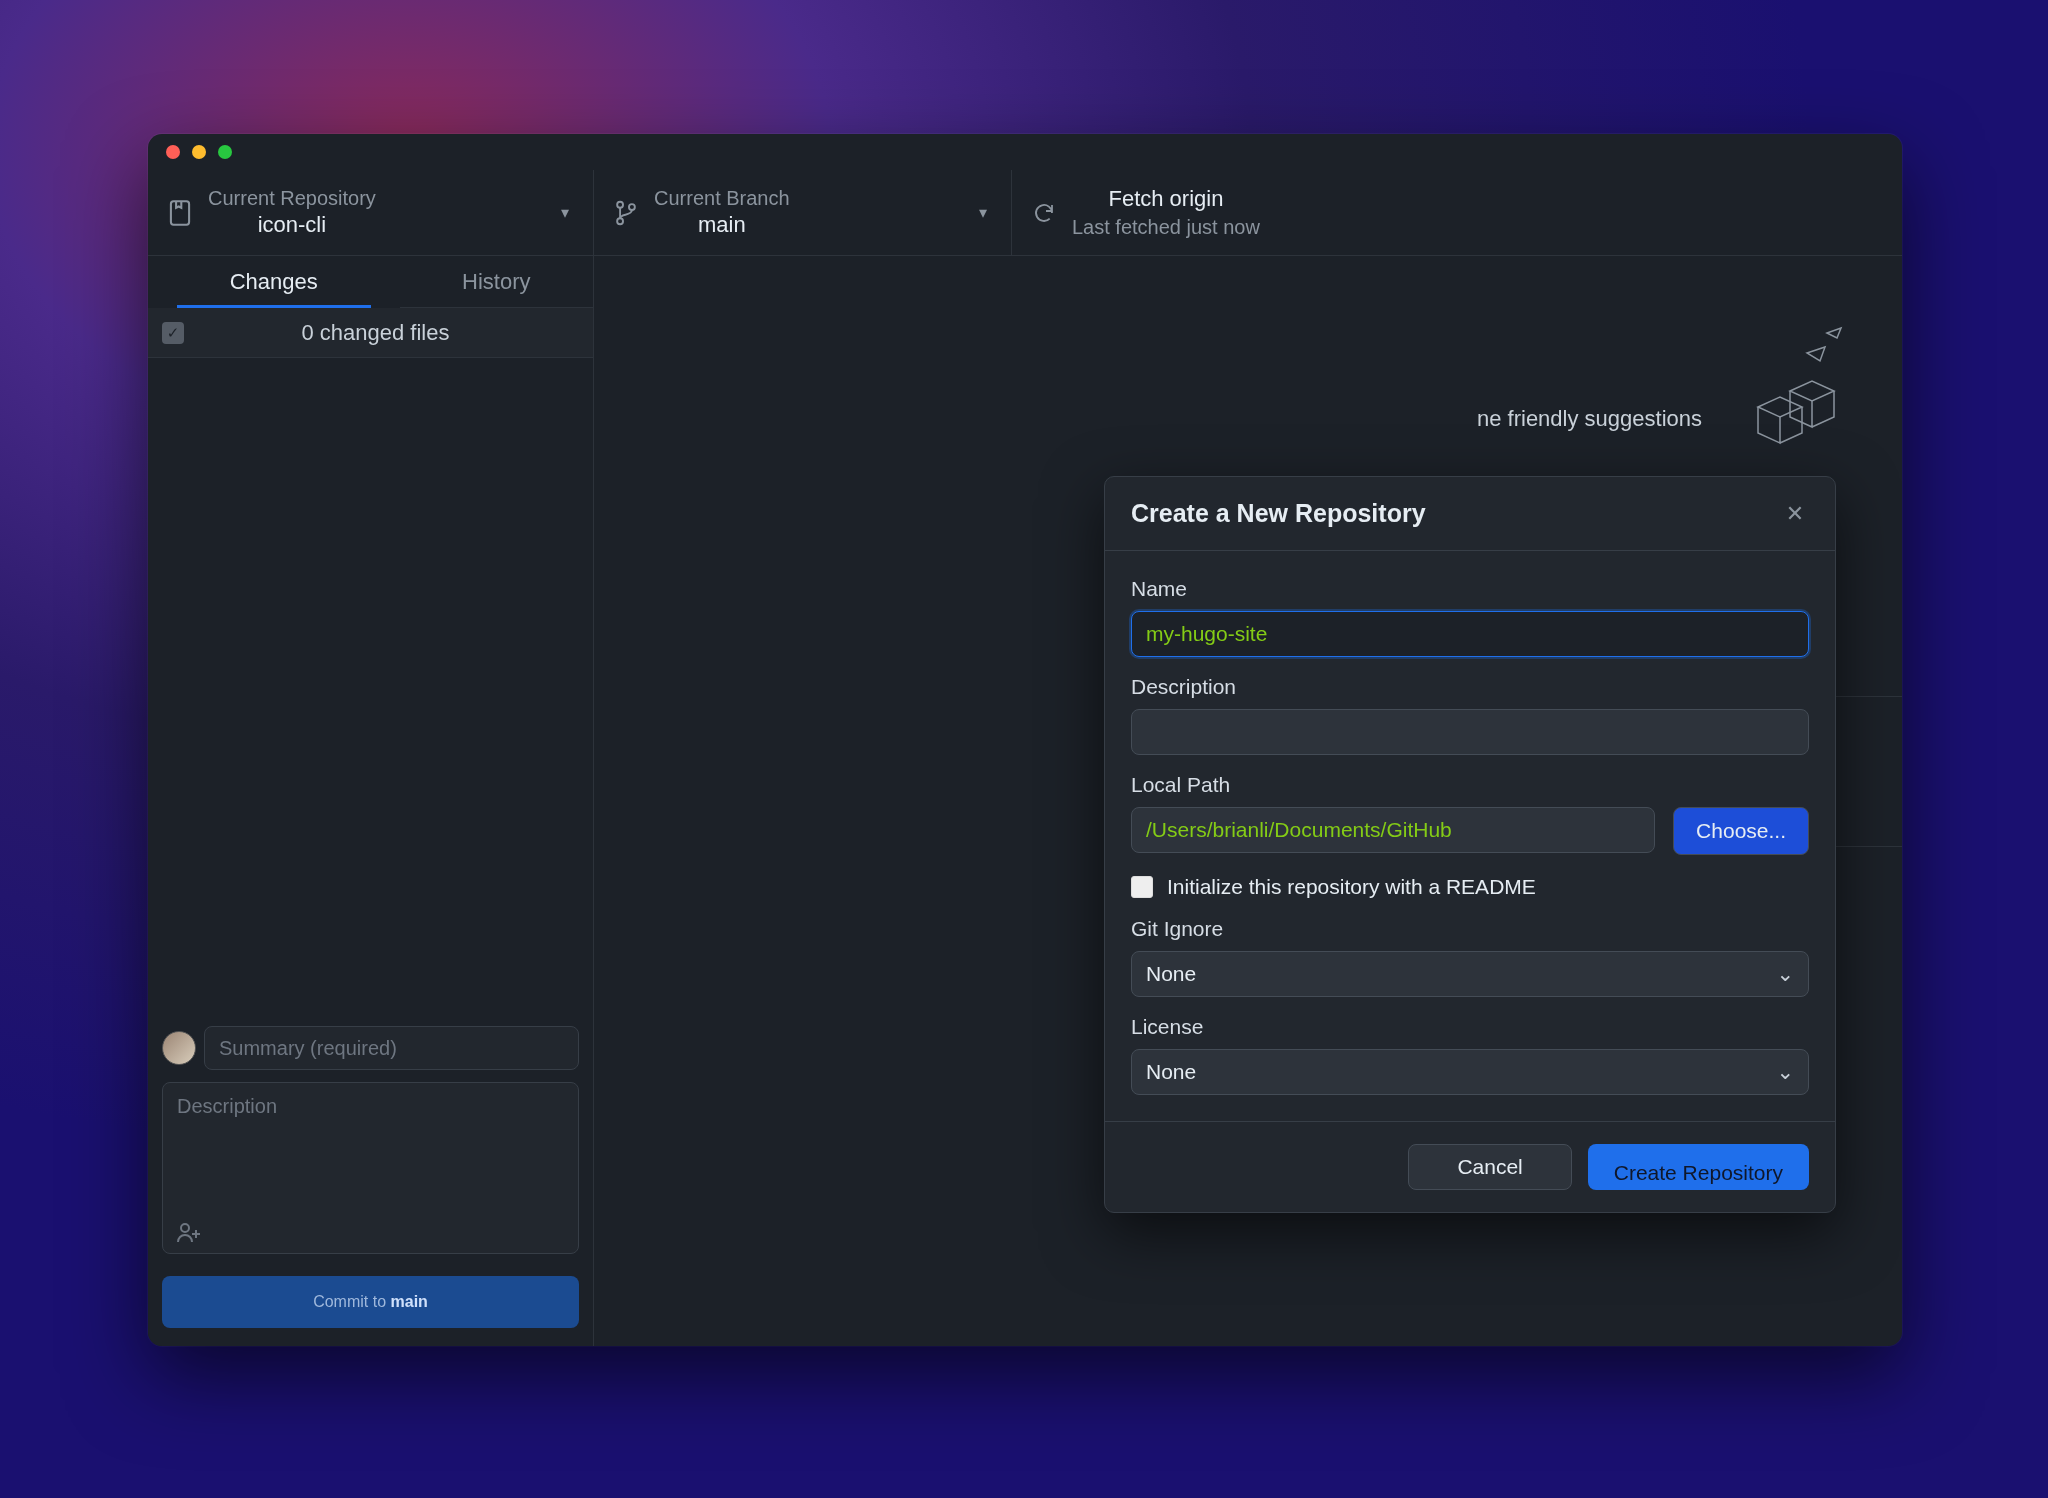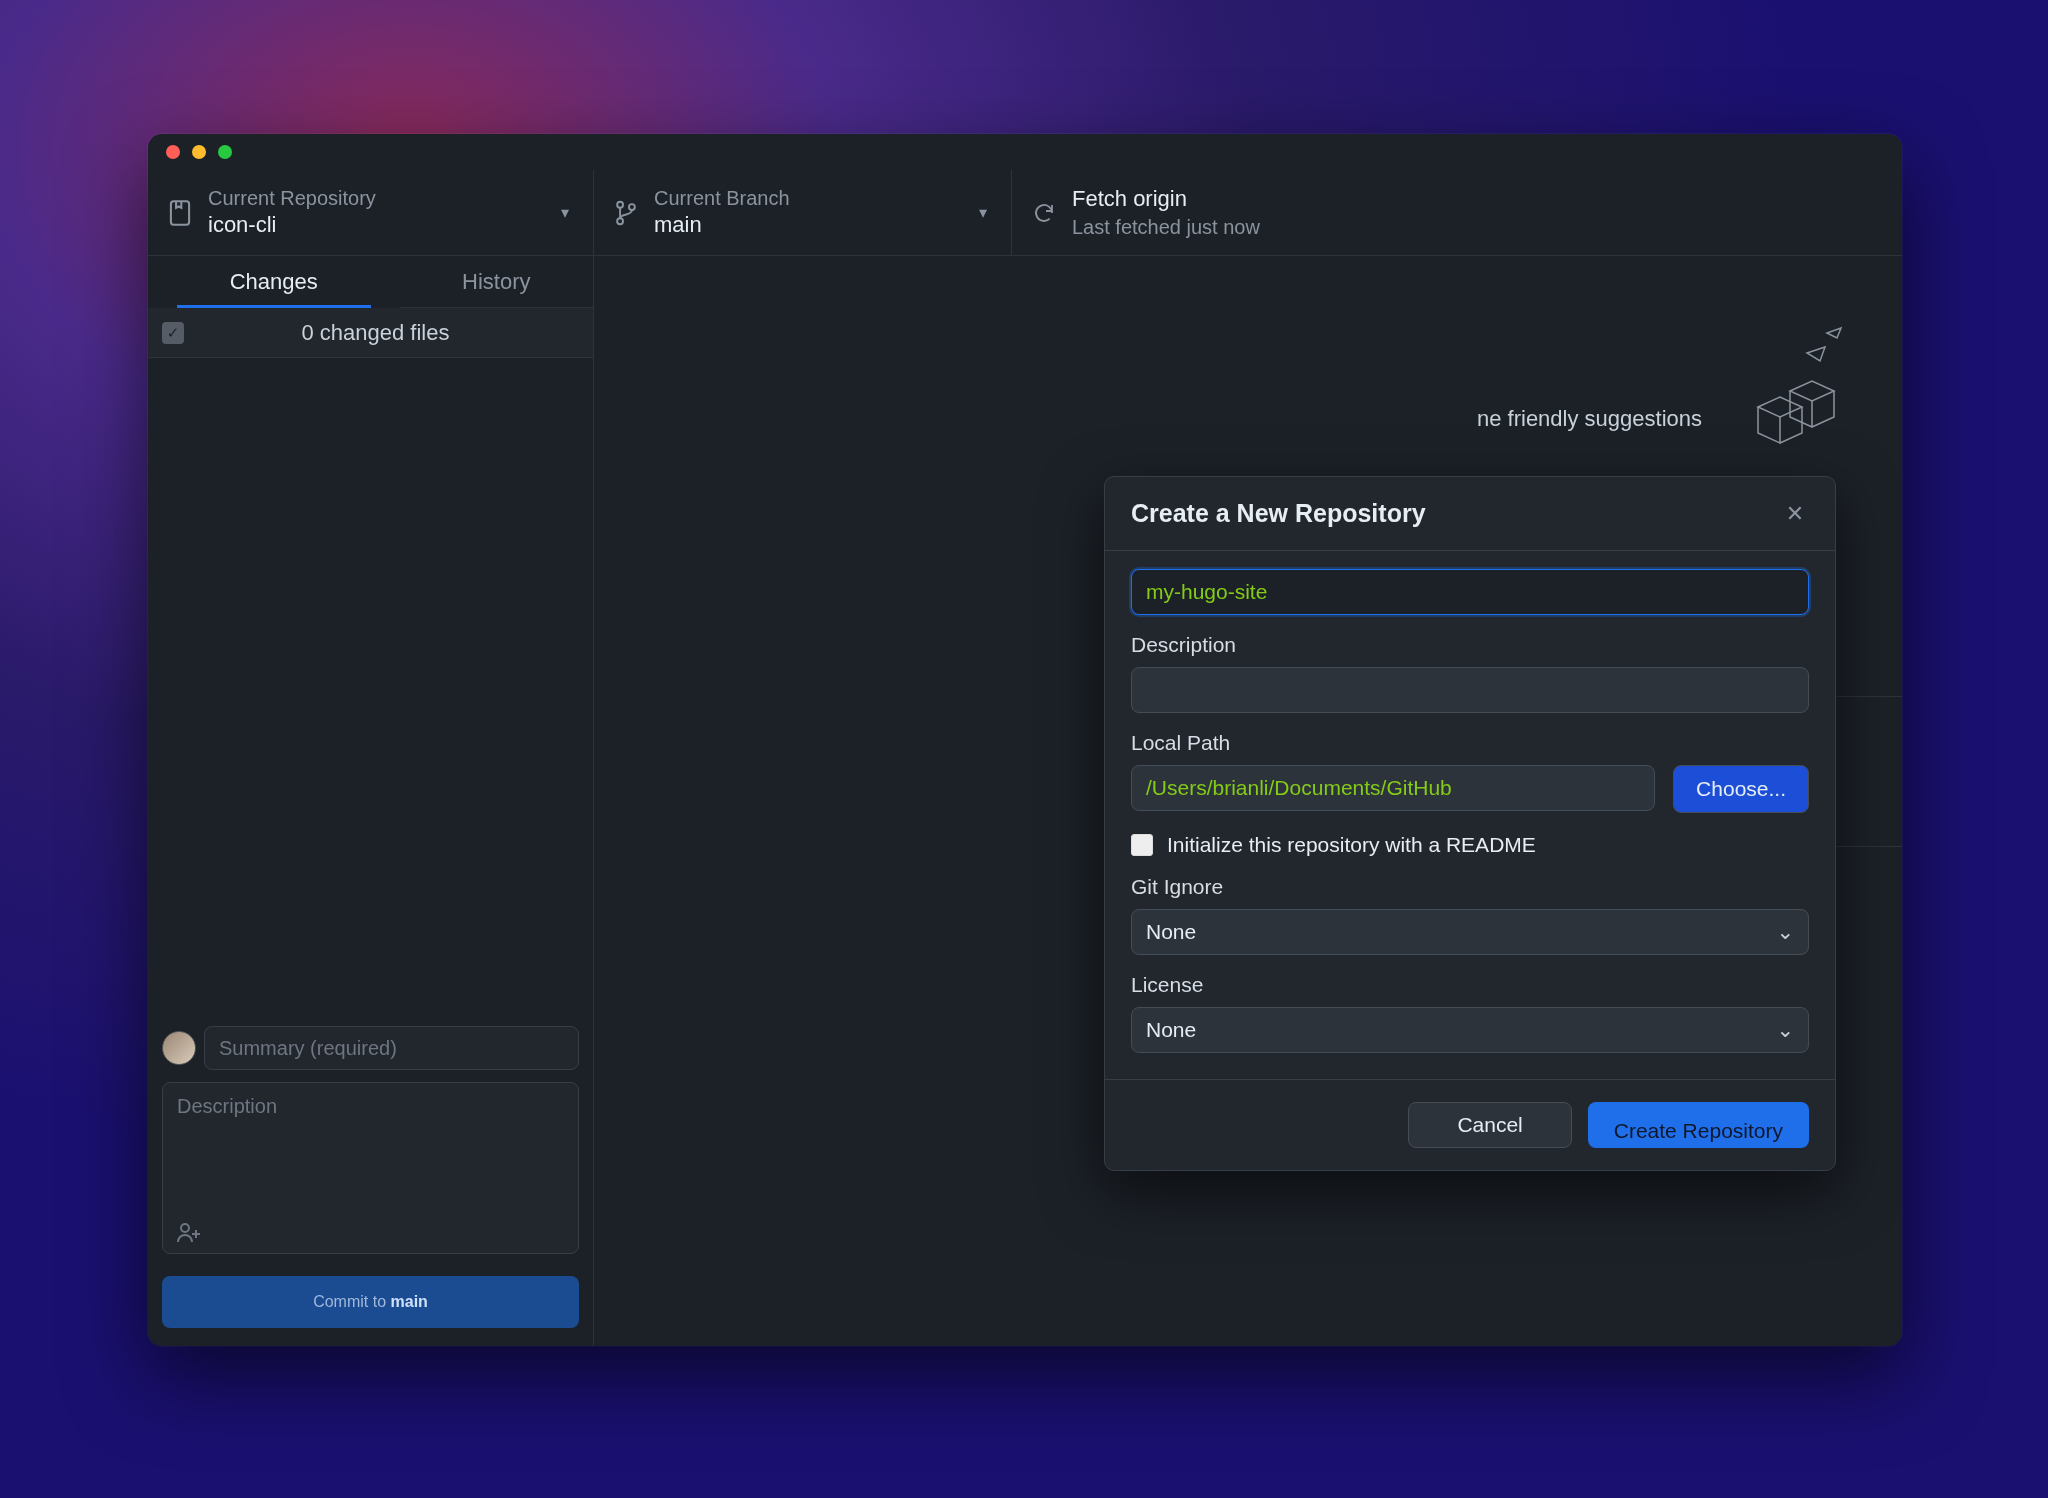--- a/index.html
+++ b/index.html
@@ -2,21 +2,21 @@
 <html><head>
 <meta charset="utf-8">
 <style>
 * { margin:0; padding:0; box-sizing:border-box; font-family:-apple-system,BlinkMacSystemFont,"Segoe UI",Helvetica,Arial,sans-serif; }
 body { width:2048px; height:1498px; background:radial-gradient(ellipse 1400px 1000px at 20% 10%, #8a2a5a 0%, #4a2a8a 30%, #2a1a6a 60%, #1a1070 100%); overflow:hidden; position:relative; }
 .stage { position:relative; width:100%; height:100%; }
 .window { position:absolute; left:148px; top:134px; width:1754px; height:1212px; background:#1c2128; border-radius:14px; box-shadow:0 30px 80px rgba(0,0,0,.6),0 0 0 1px rgba(255,255,255,.05); overflow:hidden; color:#e6edf3; }
 .titlebar { height:36px; display:flex; align-items:center; padding:0 18px; gap:12px; }
 .dot { width:14px; height:14px; border-radius:50%; }
 .dot.red{background:#ff5f57}.dot.yellow{background:#febc2e}.dot.green{background:#28c840}
-.toolbar { height:86px; display:flex; border-bottom:1px solid #2d333b; }
+.toolbar { height:86px; display:flex; border-bottom:1px solid #2d333b;text-align:center; }
 .tb-seg { display:flex; align-items:center; padding:0 20px; gap:16px; border-right:1px solid #2d333b; position:relative; cursor:pointer; }
 .tb-seg.repo{width:446px}.tb-seg.branch{width:418px}.tb-seg.fetch{width:420px;border-right:none}
 .icon { width:24px; height:24px; flex:none; display:flex; align-items:center; justify-content:center; color:#8b949e; }
 .tb-labels { display:flex; flex-direction:column; line-height:1.3; }
 .tb-top { color:#8b949e; font-size:20px; }
 .tb-bot { color:#e6edf3; font-size:22px; font-weight:500; }
 .tb-bot.sub { color:#8b949e; font-size:20px; font-weight:400; }
 .chev-down { position:absolute; right:24px; color:#8b949e; }
 .body { display:flex; height:calc(100% - 122px); }
 .sidebar { width:446px; border-right:1px solid #2d333b; display:flex; flex-direction:column; }
@@ -167,20 +167,21 @@
     <button class="btn-out fndr">Show in Finder</button>
     <div class="divline d2"></div>
     <button class="btn-out gh">View on GitHub</button>
 
     <div class="modal">
      <div class="modal-header">
       <div class="modal-title">Create a New Repository</div>
       <div class="close-x">✕</div>
      </div>
      <div class="modal-body">
+      <div class="field-label">Name</div>
       <input class="txt-input focus" value="my-hugo-site" style="">
       <div class="field-label">Description</div>
       <input class="txt-input" value="" style="">
       <div class="field-label">Local Path</div>
       <div class="path-row">
        <input class="txt-input" value="/Users/brianli/Documents/GitHub" style="">
        <button class="choose-btn">Choose...</button>
       </div>
       <div class="checkbox-row">
        <div class="cbox"></div>

